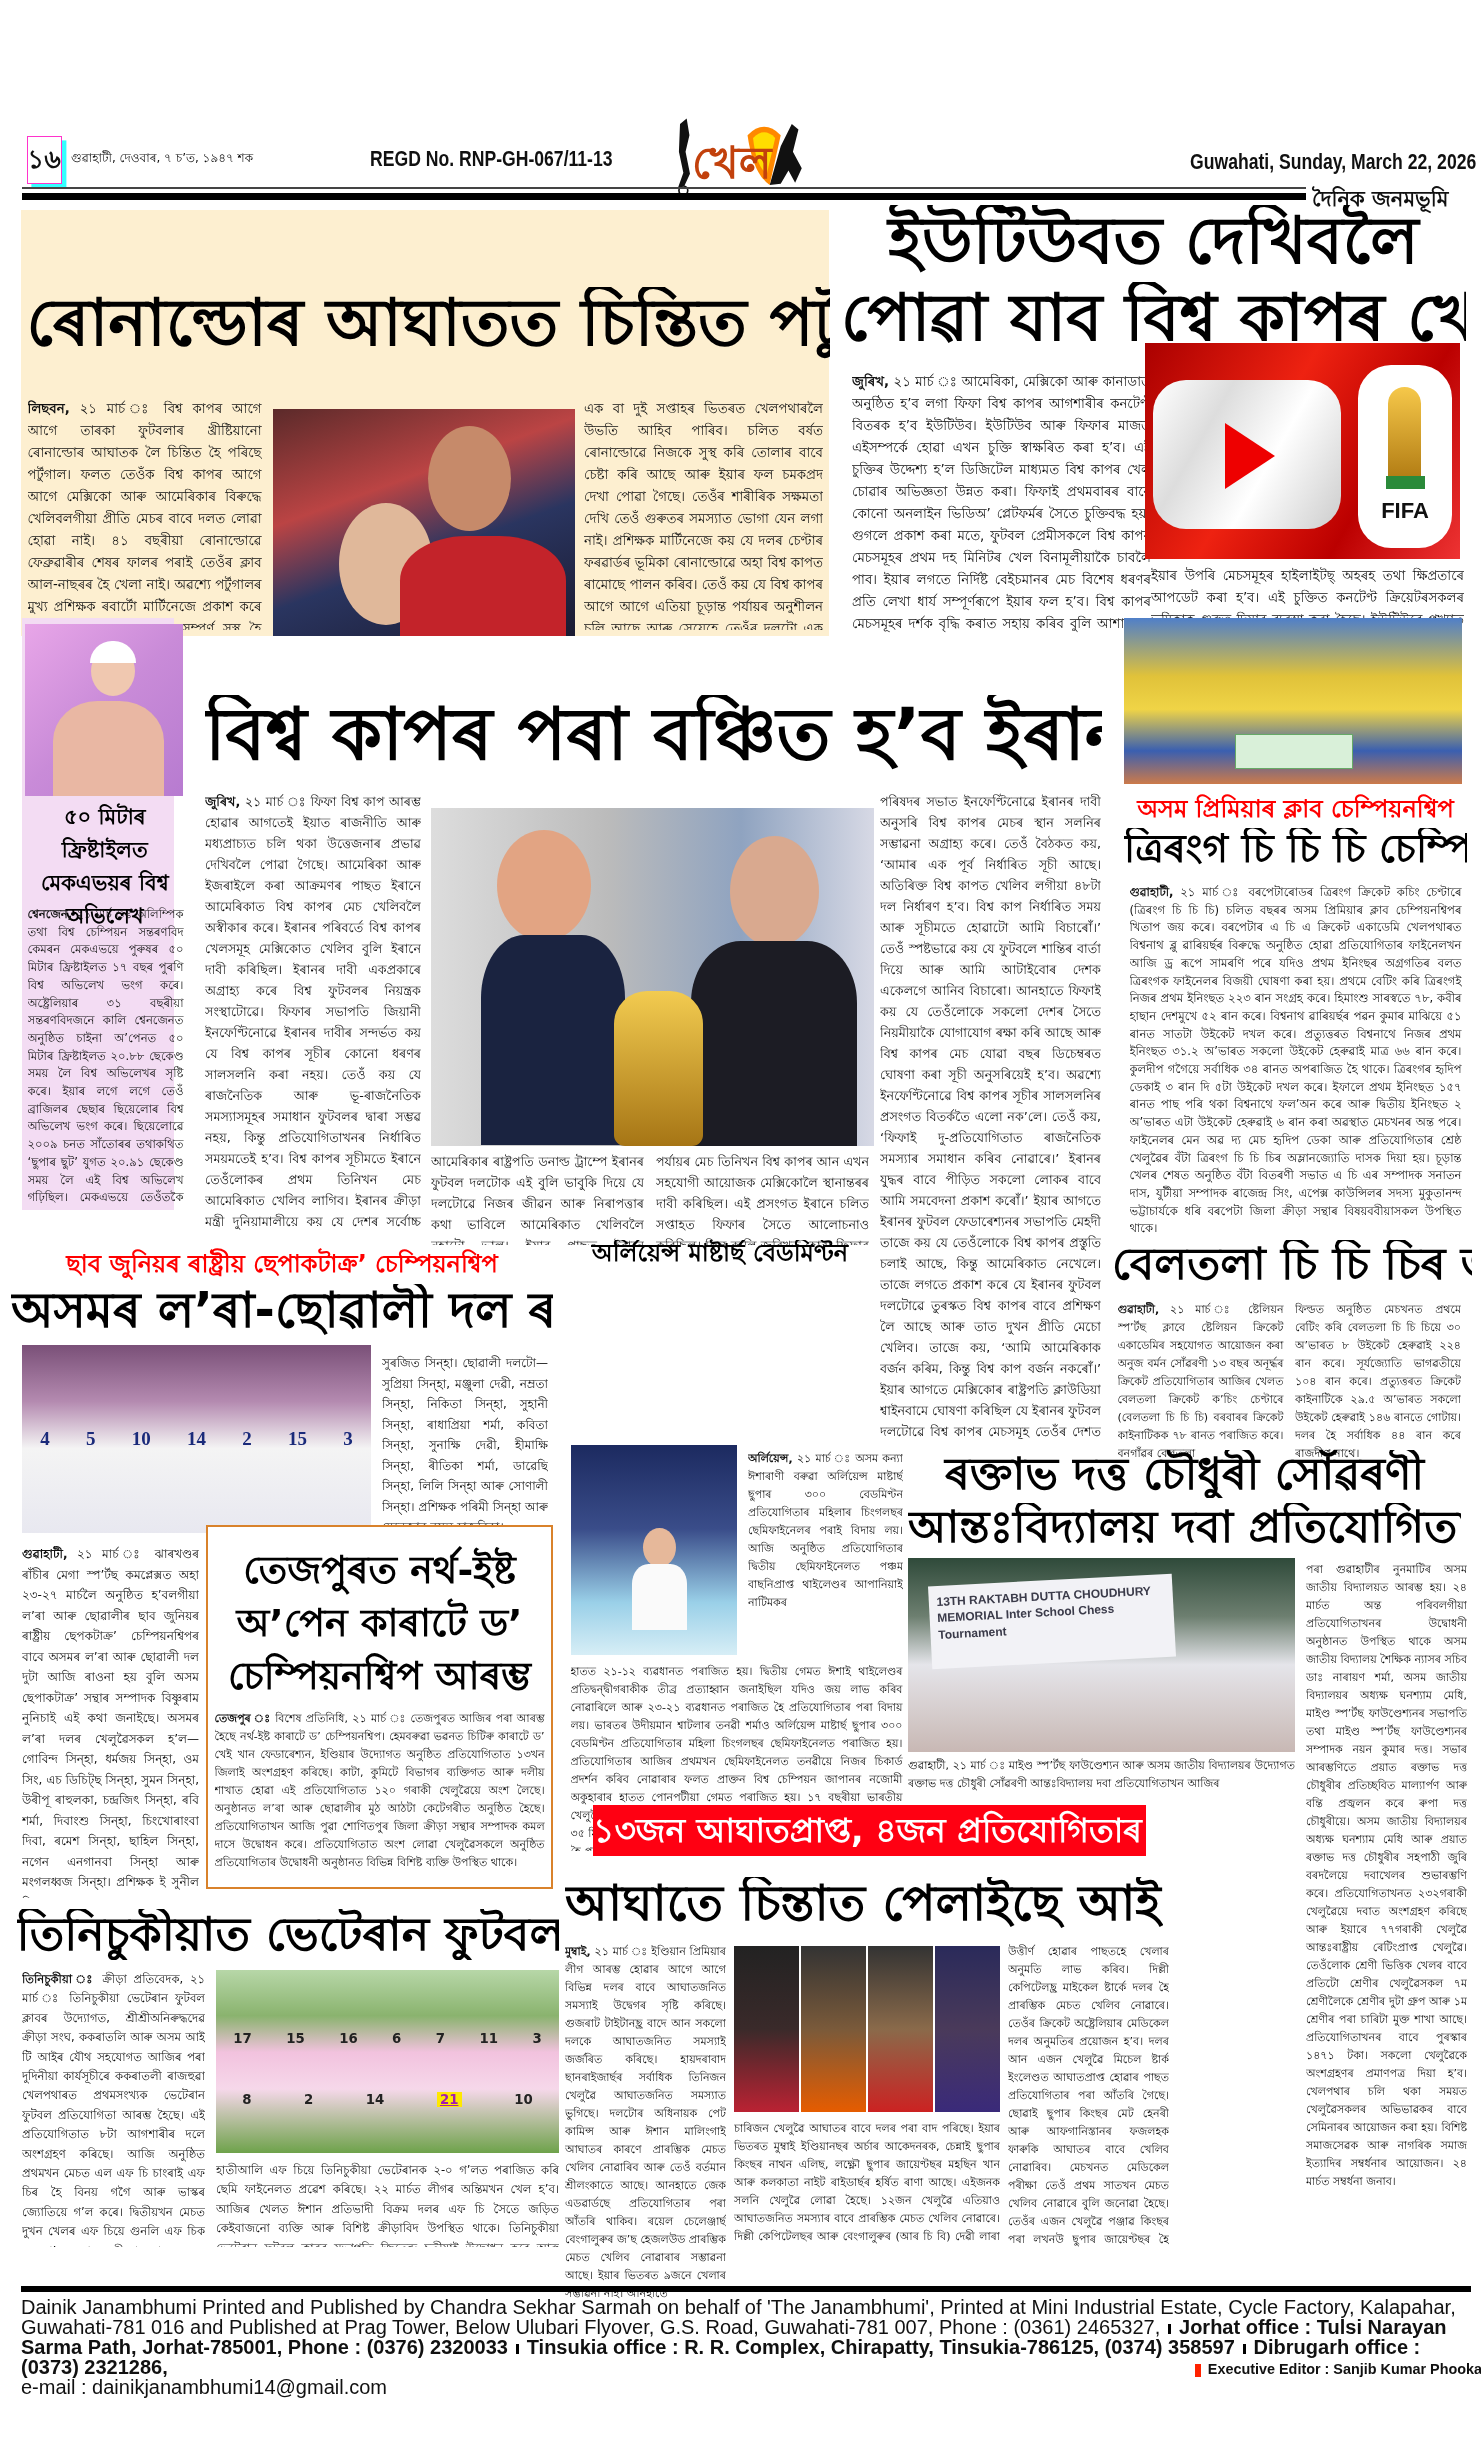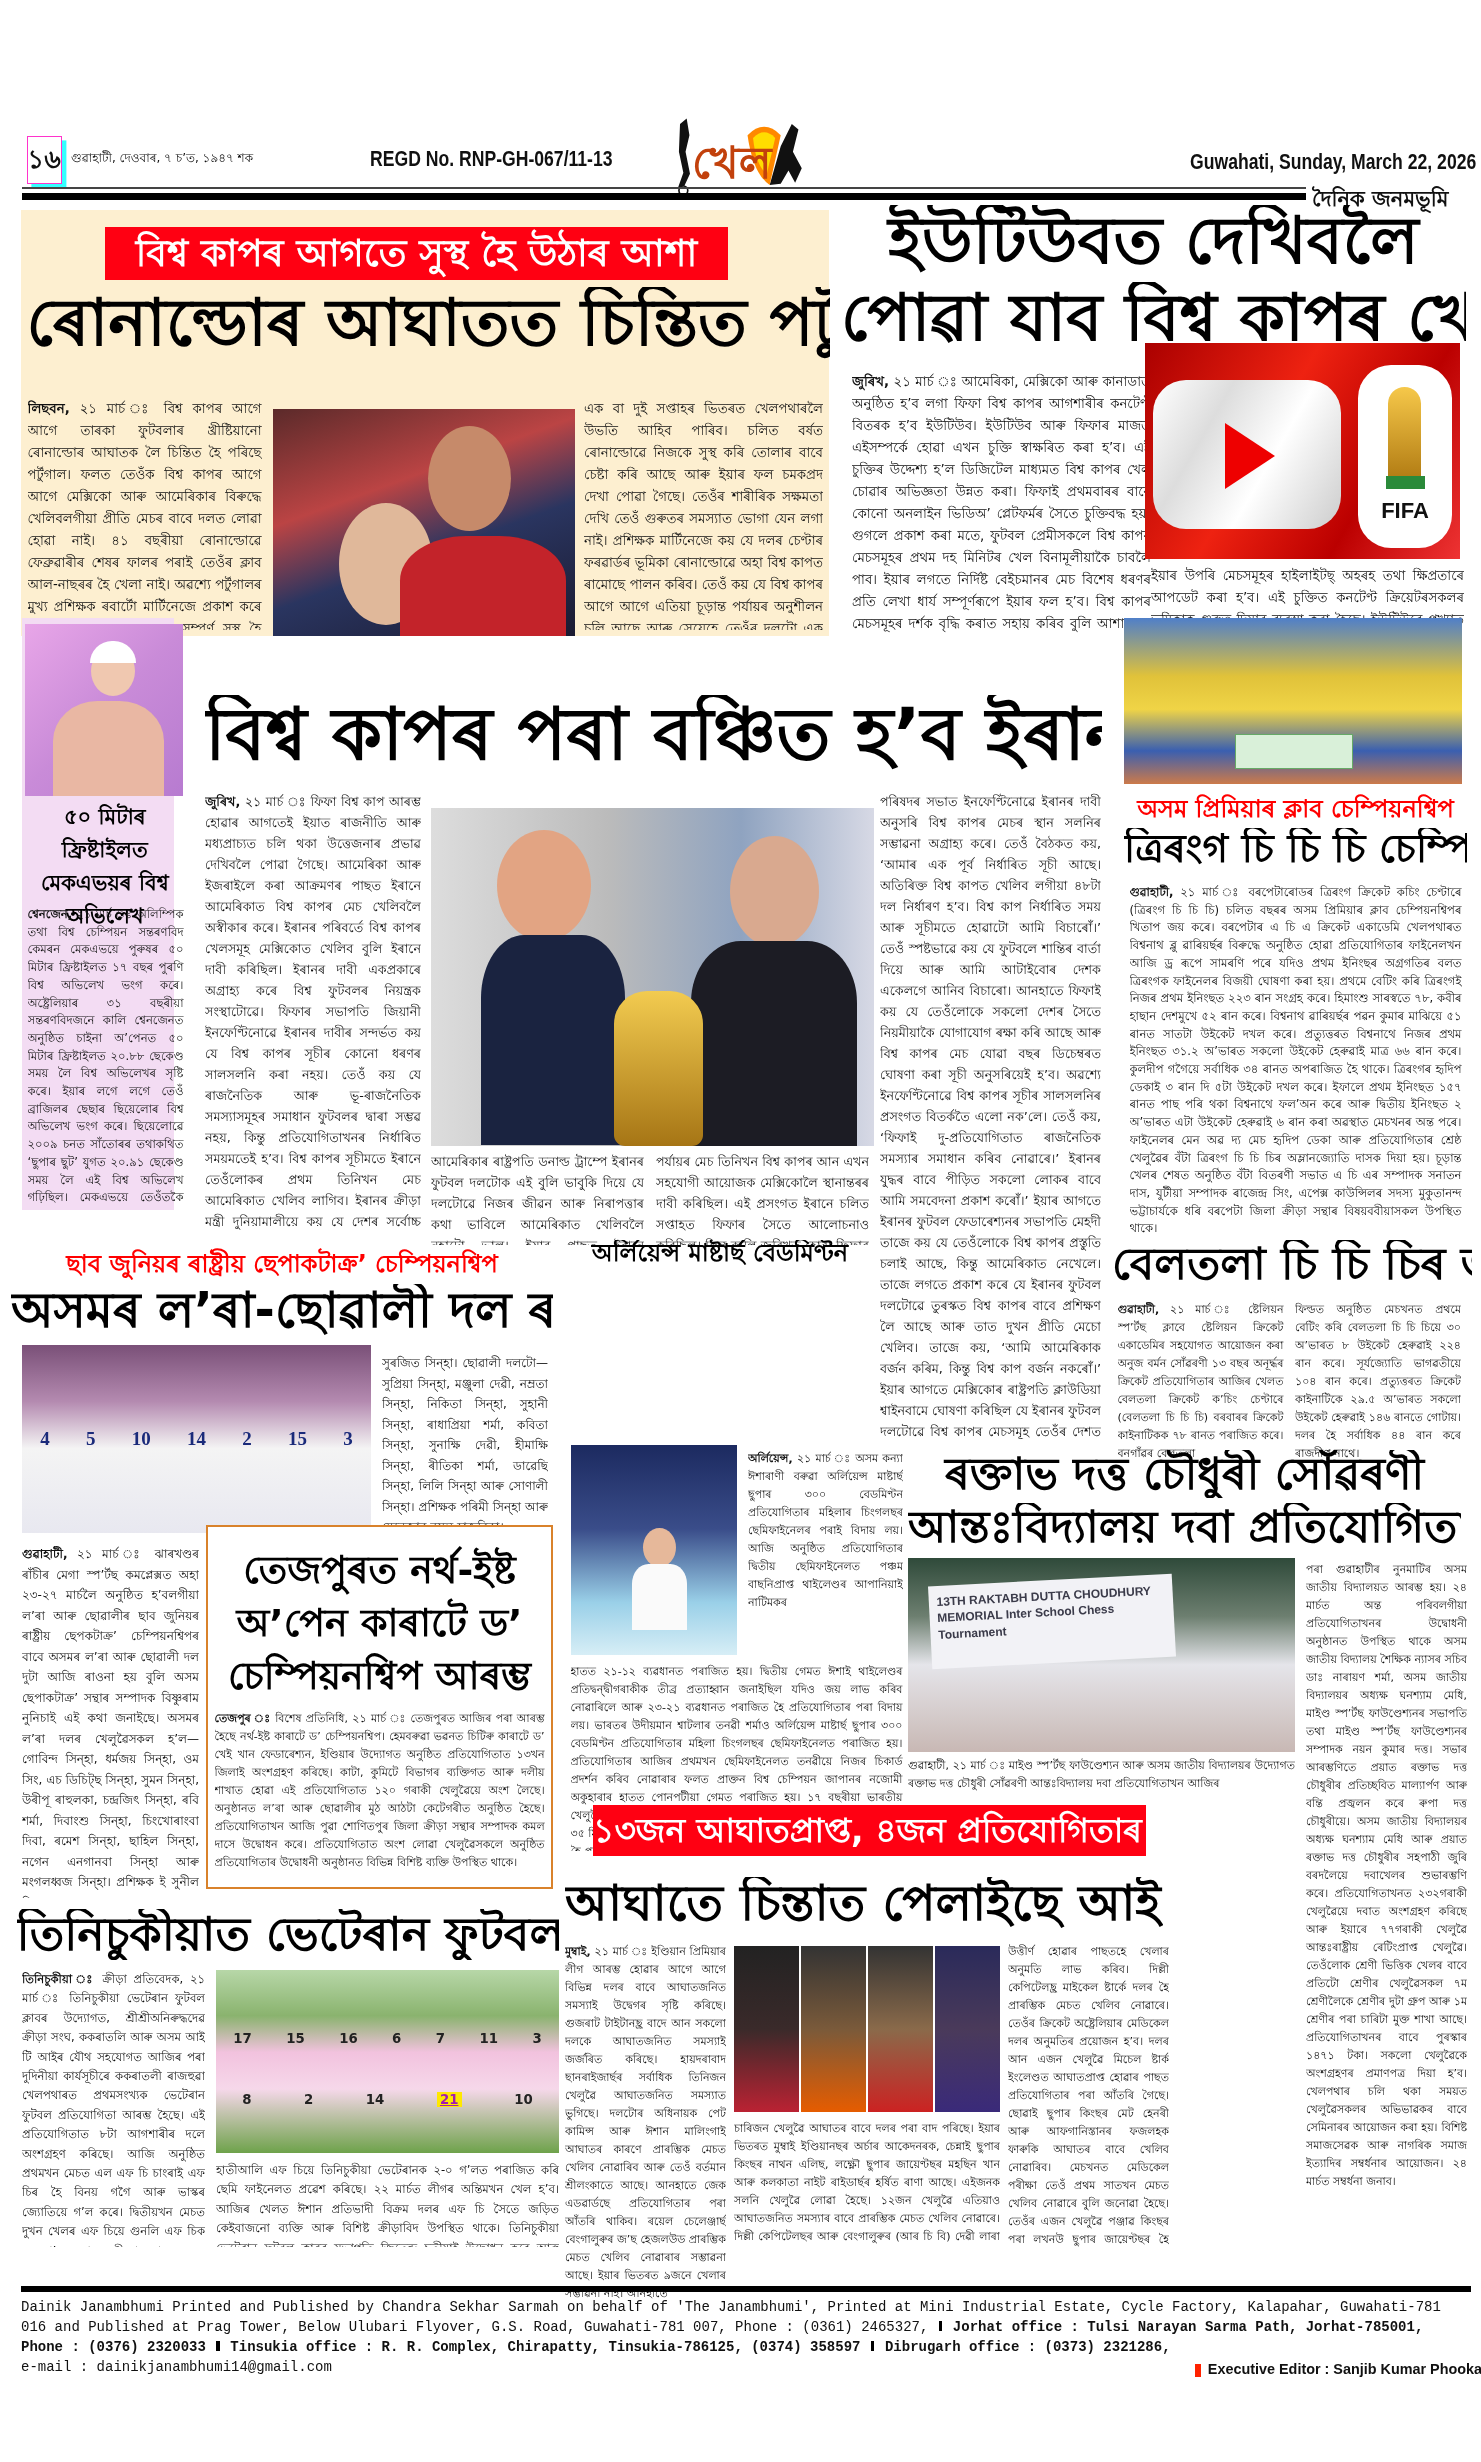--- a/index.html
+++ b/index.html
@@ -32,21 +32,20 @@
     </svg>
     <span style="position:absolute;left:22px;top:16.6px;font-size:44px;font-weight:bold;color:#c2410c;">খেল</span>
   </div>
   <div class="abs" style="left:1190px;top:149px;font-family:'Liberation Sans',sans-serif;font-size:22px;font-weight:bold;transform:scaleX(0.8);transform-origin:left;white-space:nowrap;">Guwahati, Sunday, March 22, 2026</div>
   <div class="abs rule" style="left:22px;top:187px;width:1284px;height:1.7px;background:#444;"></div>
   <div class="abs rule" style="left:22px;top:193px;width:1284px;height:6.6px;"></div>
   <div class="abs" style="left:1312px;top:183px;font-size:21px;font-weight:bold;white-space:nowrap;">দৈনিক জনমভূমি</div>
 </div>
 
 <div class="abs" style="left:21px;top:210px;width:808px;height:426px;background:#fdefd0;">
-  <div class="abs redbar" style="left:84px;top:16.6px;width:623px;height:53px;font-size:37px;line-height:53px;">বিশ্ব কাপৰ আগতে সুস্থ হৈ উঠাৰ আশা</div>
   <div class="abs hl" style="left:5.5px;top:77px;width:803px;font-size:65px;">ৰোনাল্ডোৰ আঘাতত চিন্তিত পৰ্টুগাল</div>
   <div class="abs body" style="left:6.6px;top:188px;width:234px;height:232px;font-size:13.3px;line-height:22px;">
     <b>লিছবন,</b>
     <span>২১ মাৰ্চ ঃ বিশ্ব কাপৰ আগে আগে তাৰকা ফুটবলাৰ খ্ৰীষ্টিয়ানো ৰোনাল্ডোৰ আঘাতক লৈ চিন্তিত হৈ পৰিছে পৰ্টুগাল। ফলত তেওঁক বিশ্ব কাপৰ আগে আগে মেক্সিকো আৰু আমেৰিকাৰ বিৰুদ্ধে খেলিবলগীয়া প্ৰীতি মেচৰ বাবে দলত লোৱা হোৱা নাই। ৪১ বছৰীয়া ৰোনাল্ডোৱে ফেব্ৰুৱাৰীৰ শেষৰ ফালৰ পৰাই তেওঁৰ ক্লাব আল-নাছৰৰ হৈ খেলা নাই। অৱশ্যে পৰ্টুগালৰ মুখ্য প্ৰশিক্ষক ৰবাৰ্টো মাৰ্টিনেজে প্ৰকাশ কৰে যে বিশ্ব কাপৰ বাবে তেওঁ সম্পূৰ্ণ সুস্থ হৈ উঠিব। এক সংবাদমেলত কয় যে বৰ্তমান হেমষ্ট্ৰিং সমস্যাৰ সৈতে যুঁজ দি আছে। তেওঁ কয়, ই এক সামান্য আঘাত। ৰোনাল্ডোৰ আঘাত</span>
   </div>
   <div class="abs photo" style="left:252px;top:199px;width:302px;height:227px;background:linear-gradient(160deg,#5b2a2a 0%,#b44 35%,#2a3560 60%,#1a1a30 100%);">
     <div style="position:absolute;left:155px;top:16.6px;width:83px;height:105px;border-radius:50%;background:#c68a6a;"></div>
     <div style="position:absolute;left:66px;top:94px;width:94px;height:122px;border-radius:50%;background:#e0b89a;"></div>
     <div style="position:absolute;left:127px;top:127px;width:166px;height:111px;background:#c3232a;border-radius:40% 40% 0 0;"></div>
   </div>
@@ -217,21 +216,21 @@
       <span style="font-weight:bold;color:#222;font-size:13.3px;">2</span>
       <span style="font-weight:bold;color:#222;font-size:13.3px;">14</span>
       <span style="font-weight:bold;color:#a21caf;font-size:13.3px;background:#ffe800;padding:0 3.3px;text-decoration:underline;">21</span>
       <span style="font-weight:bold;color:#222;font-size:13.3px;">10</span>
     </div>
   </div>
   <div class="abs body" style="left:205px;top:252px;width:343px;height:86px;font-size:11.6px;line-height:19.4px;">হাতীআলি এফ চিয়ে তিনিচুকীয়া ভেটেৰানক ২-০ গ’লত পৰাজিত কৰি ছেমি ফাইনেলত প্ৰৱেশ কৰিছে। ২২ মাৰ্চত লীগৰ অন্তিমখন খেল হ’ব। আজিৰ খেলত ঈশান প্ৰতিভাদী বিক্ৰম দলৰ এফ চি সৈতে জড়িত কেইবাজনো ব্যক্তি আৰু বিশিষ্ট ক্ৰীড়াবিদ উপস্থিত থাকে। তিনিচুকীয়া ভেটেৰান ফুটবল ক্লাৱৰ সভাপতি জিতেন্দ্ৰ চুতীয়াই উদ্বোধন কৰে আৰু শ্ৰীশ্ৰীঅনিৰুদ্ধদেৱ ক্ৰীড়া সংঘৰ সভাপতি অভিনাশ ফুকন।</div>
 </div>
 
 <div class="abs rule" style="left:21px;top:2286px;width:1450px;height:5.5px;"></div>
-<div class="abs" style="left:21px;top:2297px;width:1450px;font-family:Liberation Mono, monospace;font-size:14px;line-height:20px;color:#111;">
+<div class="abs" style="left:21px;top:2297px;width:1450px;font-family:Liberation Sans, sans-serif;font-size:20px;line-height:20px;color:#111;">
   <span>Dainik Janambhumi Printed and Published by Chandra Sekhar Sarmah on behalf of 'The Janambhumi', Printed at Mini Industrial Estate, Cycle Factory, Kalapahar, Guwahati-781 016 and Published at Prag Tower, Below Ulubari Flyover, G.S. Road, Guwahati-781 007, Phone : (0361) 2465327,</span>
   <span style="display:inline-block;width:3.3px;height:10px;background:#000;margin:0 2.2px;"></span>
   <b>Jorhat office : Tulsi Narayan Sarma Path, Jorhat-785001, Phone : (0376) 2320033</b>
   <span style="display:inline-block;width:3.3px;height:10px;background:#000;margin:0 2.2px;"></span>
   <b>Tinsukia office : R. R. Complex, Chirapatty, Tinsukia-786125, (0374) 358597</b>
   <span style="display:inline-block;width:3.3px;height:10px;background:#000;margin:0 2.2px;"></span>
   <b>Dibrugarh office : (0373) 2321286,</b>
   <br>
   <span>e-mail : dainikjanambhumi14@gmail.com</span>
 </div>

